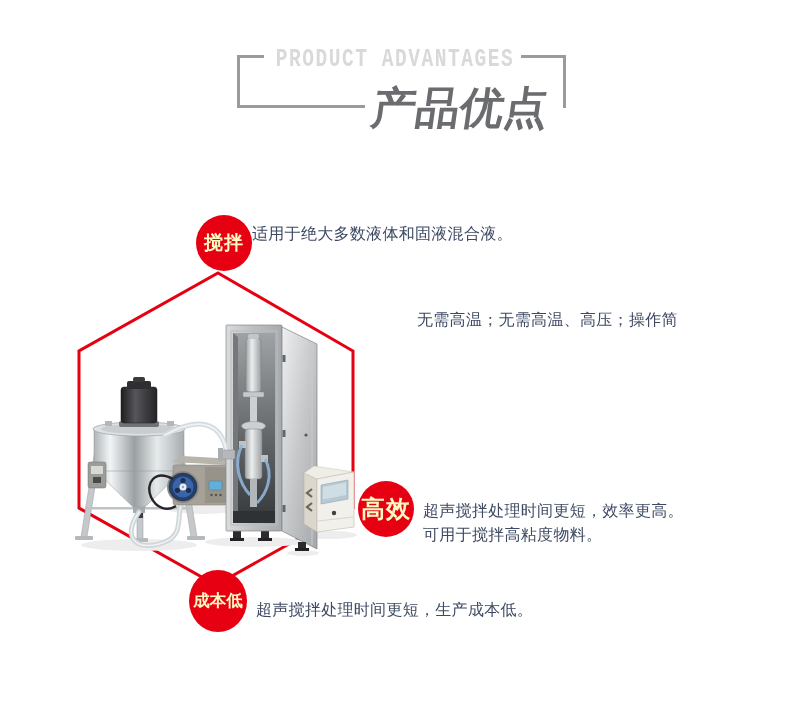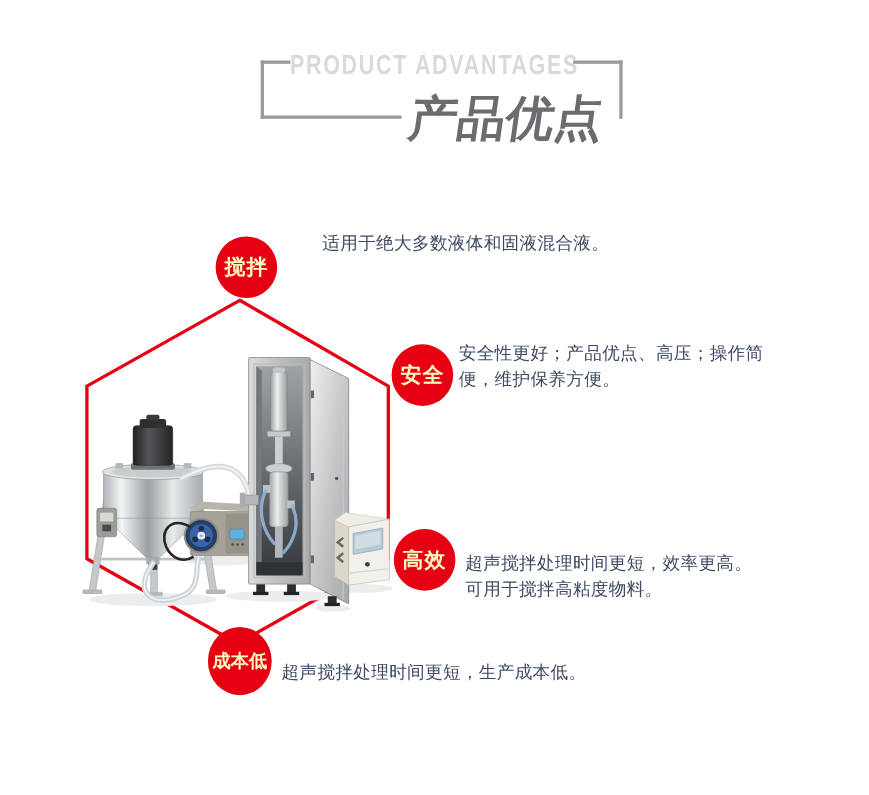--- a/index.html
+++ b/index.html
@@ -1,17 +1,17 @@
 <!DOCTYPE html>
 <html><head>
 <meta charset="utf-8">
 <style>
   html,body{margin:0;padding:0;background:#fff;}
   .page{position:relative;width:790px;height:723px;background:#fff;overflow:hidden;
-        font-family:Liberation Sans, sans-serif;}
+        font-family:Liberation Mono, monospace;}
 
   
   .brk{position:absolute;background:#9b9b9b;}
   .brk-lt-h{left:237px;top:55px;width:27px;height:3px;}
   .brk-l-v{left:237px;top:55px;width:3px;height:53px;}
   .brk-lb-h{left:237px;top:105px;width:128px;height:3px;}
   .brk-rt-h{left:521px;top:55px;width:45px;height:3px;}
   .brk-r-v{left:563px;top:55px;width:3px;height:53px;}
 
   .title-en{position:absolute;left:185px;top:45px;width:420px;text-align:center;
@@ -25,28 +25,28 @@
 
   
   .equip{position:absolute;left:55px;top:315px;width:310px;height:250px;}
 
   
   .badge{position:absolute;border-radius:50%;background:#e60012;color:#fef9c3;
          display:flex;align-items:center;justify-content:center;
          font-weight:bold;letter-spacing:1px;white-space:nowrap;}
   .badge-1{left:196px;top:215px;width:56px;height:56px;font-size:19px;}
   .badge-2{left:356px;top:313px;width:56px;height:56px;font-size:19px;}
-  .badge-3{left:358px;top:481px;width:56px;height:56px;font-size:19px;}
+  .badge-3{left:358px;top:481px;width:56px;height:56px;font-size:24px;}
   .badge-4{left:189px;top:570px;width:58px;height:62px;font-size:16.5px;letter-spacing:0;}
 
   
   .adv-text{position:absolute;color:#3e4a63;font-size:16px;line-height:23.5px;
             letter-spacing:0.3px;}
   .adv-text div{white-space:nowrap;}
-  .t1{left:252px;top:210px;margin-left:41px;}
+  .t1{left:252px;top:224px;}
   .t2{left:417px;top:310px;}
   .t3{left:423px;top:501px;}
   .t4{left:256px;top:600px;}
 </style>
 </head>
 <body>
 
 <div class="page">
 
   <div class="brk brk-lt-h"></div>
@@ -213,30 +213,28 @@
       <path d="M 257,174 l -5,4 l 5,4" fill="none" stroke="#6b675d" stroke-width="2.2"></path>
       <path d="M 257,188 l -5,4 l 5,4" fill="none" stroke="#6b675d" stroke-width="2.2"></path>
       <polygon points="266,170 293,165 293,184 266,189" fill="#b7c9d4" stroke="#8da2af" stroke-width="0.6"></polygon>
       <polygon points="268,172 291,167.5 291,180 268,184.5" fill="#cfdde5"></polygon>
       <circle cx="279" cy="198" r="2.2" fill="#3f3f41"></circle>
       <line x1="263" y1="206" x2="298" y2="202" stroke="#d9d5ca" stroke-width="1"></line>
     </g>
   </svg>
 
   <div class="badge badge-1">搅拌</div>
-  <div class="badge badge-2">安全</div>
   <div class="badge badge-3">高效</div>
   <div class="badge badge-4">成本低</div>
 
   <div class="adv-text t1">
     <div>适用于绝大多数液体和固液混合液。</div>
   </div>
   <div class="adv-text t2">
-    <div>安全性更好；产品优点、高压；操作简</div>
-    <div>便，维护保养方便。</div>
+    <div>无需高温；无需高温、高压；操作简</div>
   </div>
   <div class="adv-text t3">
     <div>超声搅拌处理时间更短，效率更高。</div>
     <div>可用于搅拌高粘度物料。</div>
   </div>
   <div class="adv-text t4">
     <div>超声搅拌处理时间更短，生产成本低。</div>
   </div>
 
 </div>

